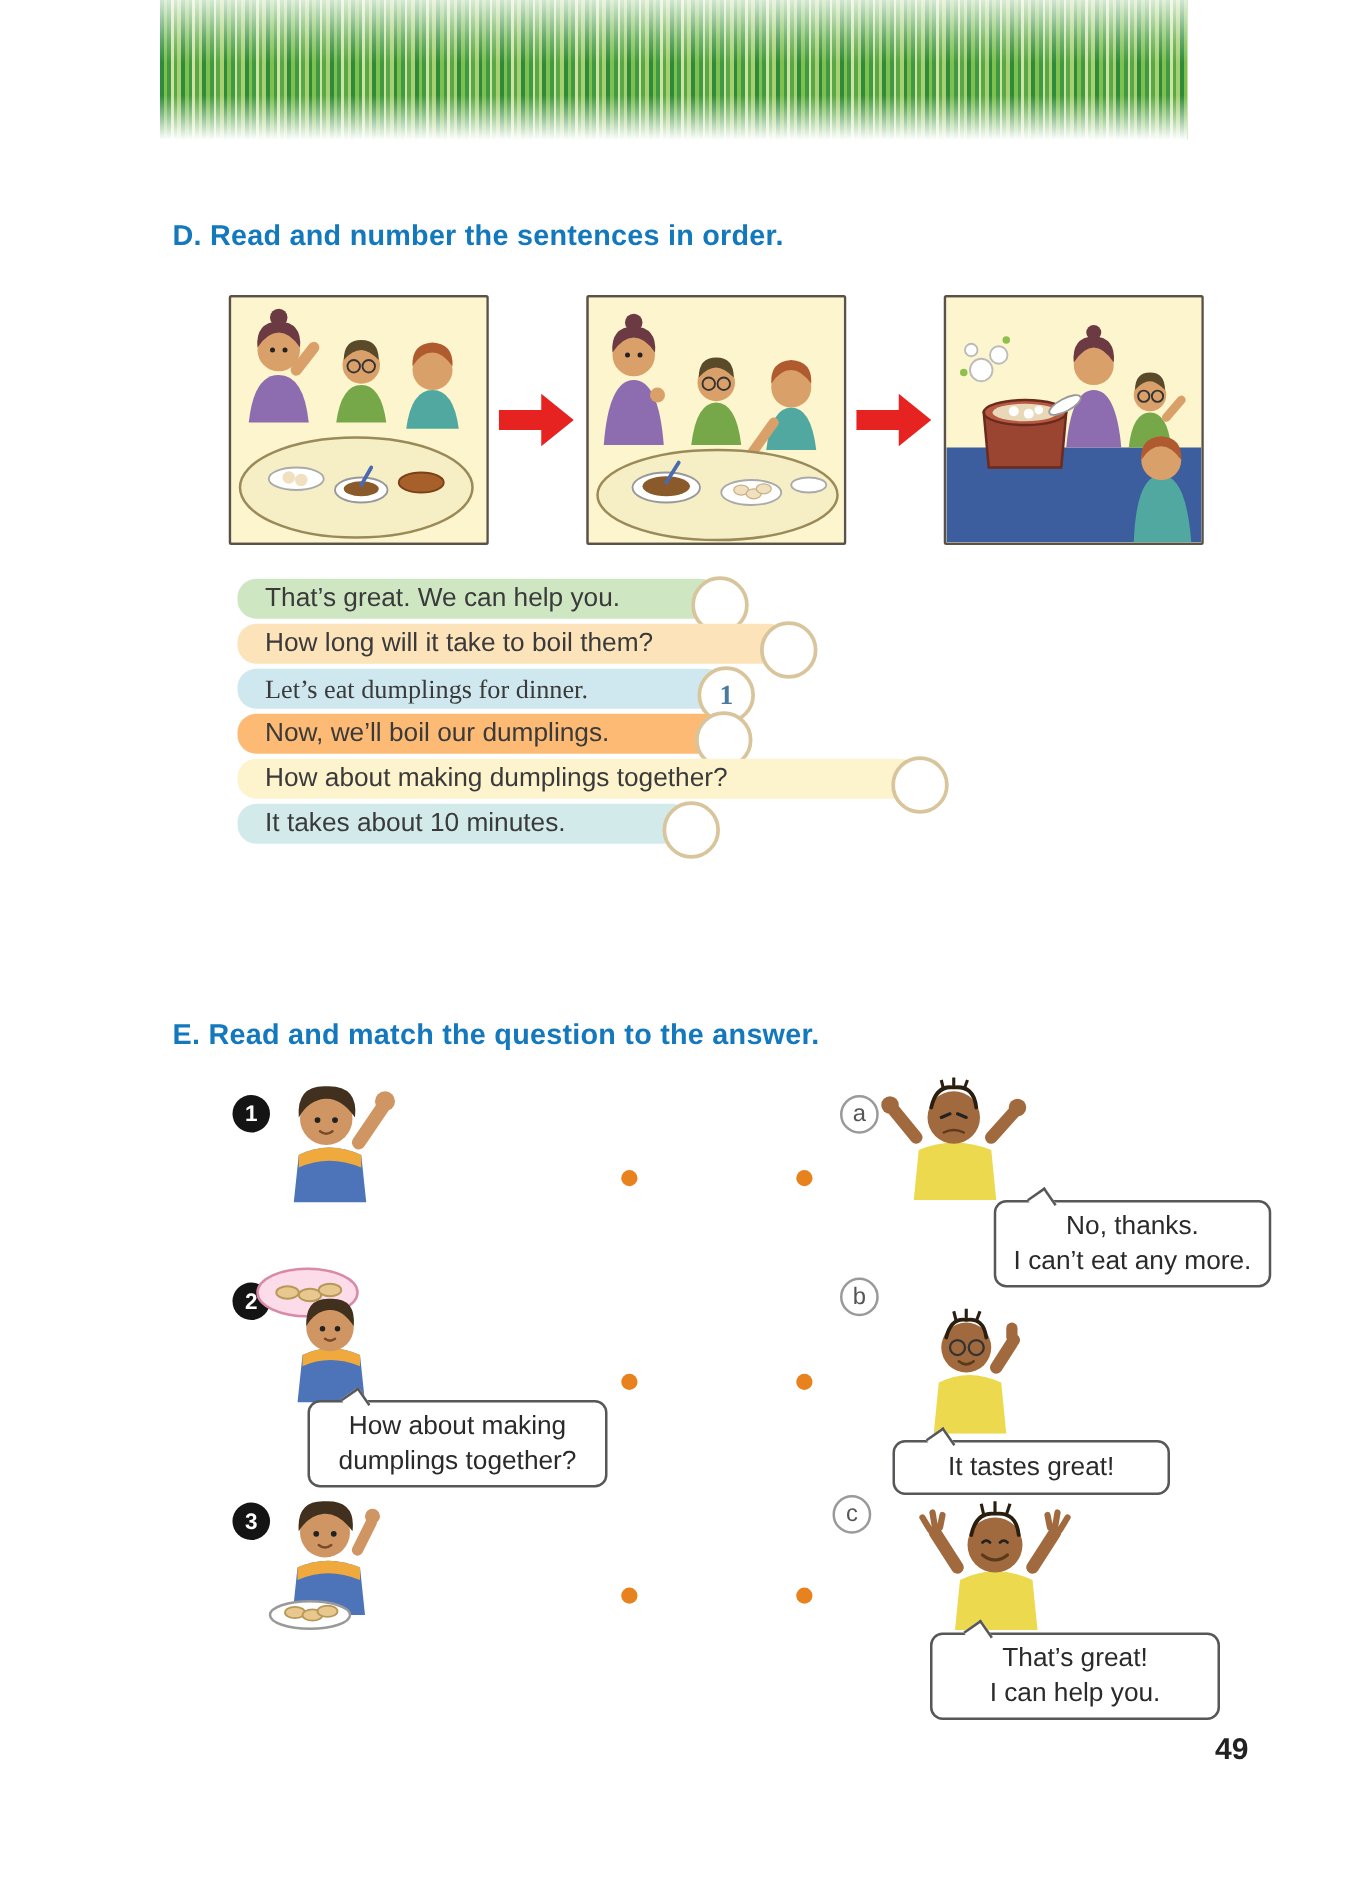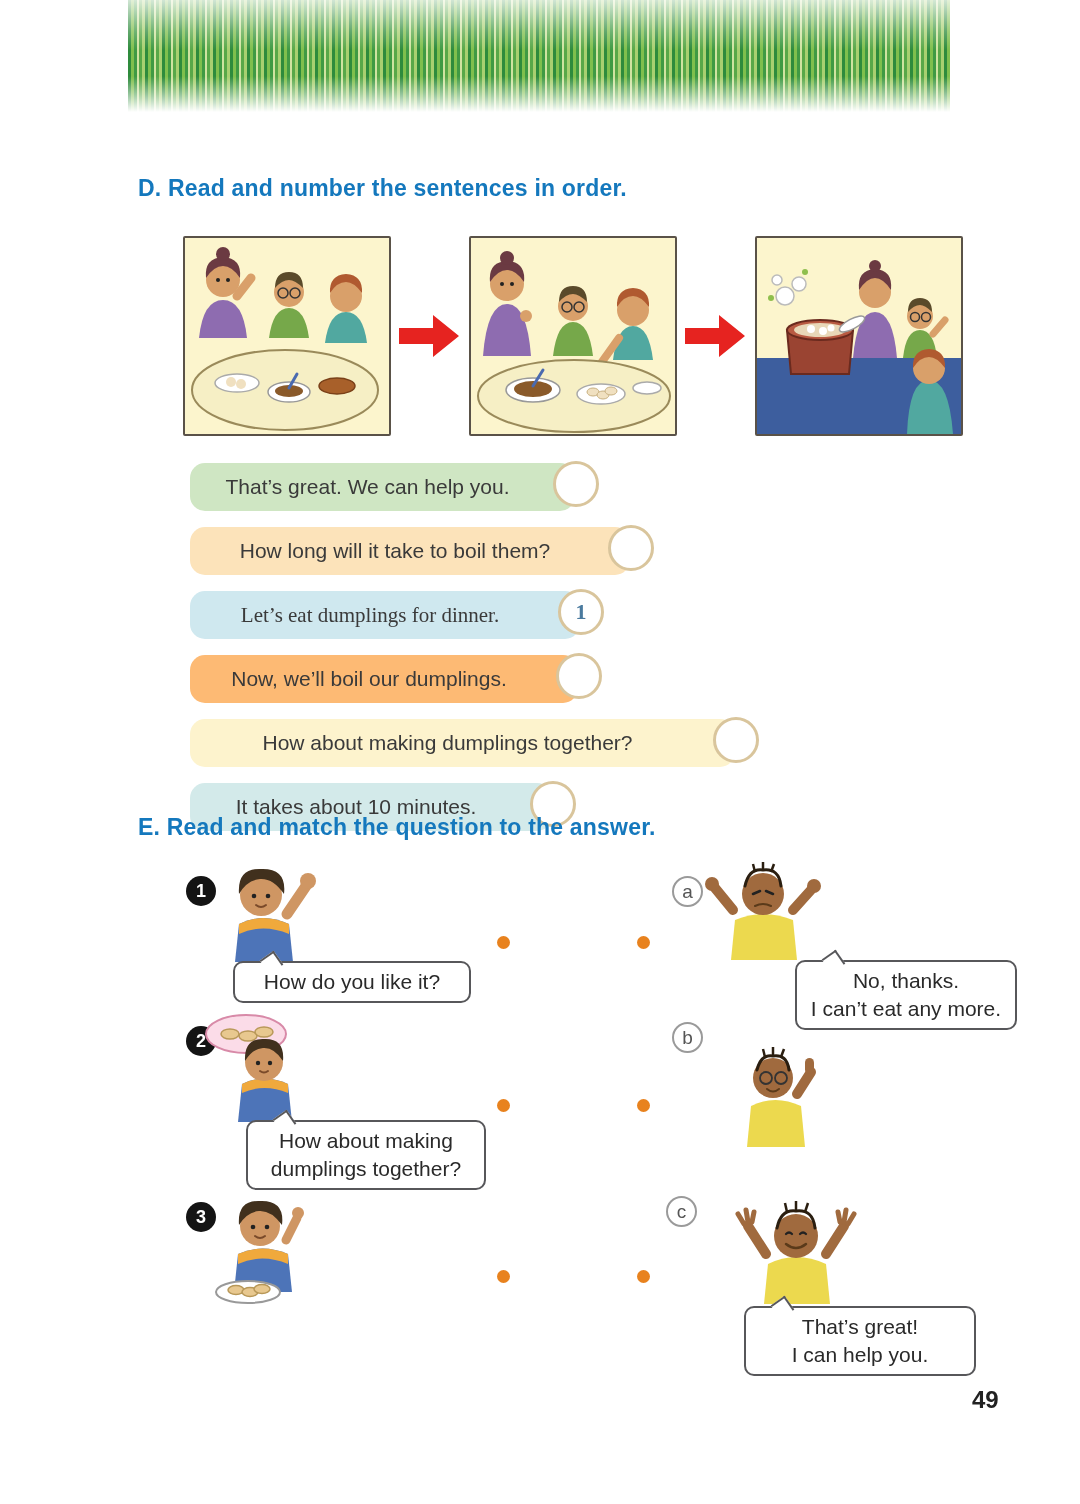--- a/index.html
+++ b/index.html
@@ -18,22 +18,22 @@
   #title-e { left:138px; top:814px; }
 
   
   .panels { position:absolute; left:183px; top:236px; display:flex; align-items:center; }
   .panel { width:208px; height:200px; background:#fcf5cd; border:2px solid #5a5248; border-radius:2px; overflow:hidden; flex:0 0 auto; }
   .panel svg { display:block; }
   .seq-arrow { width:62px; height:46px; margin:0 8px; flex:0 0 auto; }
 
   
   .strips { position:absolute; left:190px; top:463px; }
-  .strip { position:relative; height:48px; border-radius:15px; margin-bottom:16px; display:flex; align-items:center;
-           padding:0 52px 0 22px; font-size:21px; color:#3a3a3a;justify-content:center; }
+  .strip { position:relative; height:32px; border-radius:15px; margin-bottom:4px; display:flex; align-items:center;
+           padding:0 52px 0 22px; font-size:21px; color:#3a3a3a; }
   .w0{width:385px;} .w1{width:440px;} .w2{width:390px;font-family:Liberation Serif, serif;} .w3{width:388px;} .w4{width:545px;} .w5{width:362px;}
   .answer-circle { position:absolute; right:-24px; top:-2px; width:46px; height:46px; background:#fff;
     border:3px solid #d9c59c; border-radius:50%; display:flex; align-items:center; justify-content:center;
     font-size:22px; font-weight:bold; color:#4a7a9e; }
 
   
   .num-badge { position:absolute; width:30px; height:30px; border-radius:50%; background:#141414; color:#fff;
     display:flex; align-items:center; justify-content:center; font-size:18px; font-weight:bold; }
   .letter-badge { position:absolute; width:31px; height:31px; border-radius:50%; background:#fff; border:2px solid #9a9a9a;
     color:#555; display:flex; align-items:center; justify-content:center; font-size:19px; }
@@ -209,21 +209,20 @@
       <circle cx="103" cy="19" r="8" fill="#cf9663"></circle>
       <path d="M34 62 Q58 50 84 62 L88 100 L30 100 Z" fill="#4d74b8"></path>
       <path d="M34 62 Q58 50 84 62 L84 72 Q58 61 34 72 Z" fill="#f0a93c"></path>
       <circle cx="56" cy="33" r="21" fill="#cf9663"></circle>
       <path d="M34 32 Q32 6 56 7 Q82 6 79 32 Q68 16 55 17 Q42 18 34 32 Z" fill="#41301d"></path>
       <circle cx="49" cy="34" r="2.3" fill="#222"></circle>
         <circle cx="63" cy="34" r="2.3" fill="#222"></circle>
       <path d="M51 43 Q56 47 61 43" stroke="#7a4a2a" stroke-width="2" fill="none" stroke-linecap="round"></path>
     </svg>
   </div>
-  <div class="bubble" style="left:233px;top:961px;width:238px;height:42px;">How do you like it?</div>
 
   <div class="num-badge" style="left:186px;top:1026px;">2</div>
   <div class="figure" style="left:196px;top:1012px;">
     <svg width="150" height="110" viewBox="0 0 150 110">
       <ellipse cx="50" cy="22" rx="40" ry="19" fill="#fbdce8" stroke="#d88aa8" stroke-width="2"></ellipse>
       <ellipse cx="34" cy="22" rx="9" ry="5" fill="#e8c88f" stroke="#b89858" stroke-width="1.5"></ellipse>
       <ellipse cx="52" cy="24" rx="9" ry="5" fill="#e8c88f" stroke="#b89858" stroke-width="1.5"></ellipse>
       <ellipse cx="68" cy="20" rx="9" ry="5" fill="#e8c88f" stroke="#b89858" stroke-width="1.5"></ellipse>
       <circle cx="58" cy="45" r="4" fill="#fbdce8" stroke="#d88aa8" stroke-width="1.5"></circle>
       <circle cx="64" cy="53" r="2.5" fill="#fbdce8" stroke="#d88aa8" stroke-width="1.5"></circle>
@@ -294,20 +293,21 @@
       <circle cx="58" cy="46" r="20" fill="#a06a3e"></circle>
       <path d="M42 38 Q46 22 58 24 Q72 22 74 38" fill="none" stroke="#2a1e10" stroke-width="3" stroke-linecap="round"></path>
       <line x1="50" y1="25" x2="48" y2="17" stroke="#2a1e10" stroke-width="2.5"></line>
       <line x1="58" y1="23" x2="58" y2="15" stroke="#2a1e10" stroke-width="2.5"></line>
       <line x1="66" y1="25" x2="69" y2="17" stroke="#2a1e10" stroke-width="2.5"></line>
       <circle cx="51" cy="46" r="6" fill="none" stroke="#333" stroke-width="1.8"></circle>
       <circle cx="66" cy="46" r="6" fill="none" stroke="#333" stroke-width="1.8"></circle>
       <path d="M52 57 Q58 62 64 57" stroke="#5a3a1a" stroke-width="2" fill="none" stroke-linecap="round"></path>
     </svg>
   </div>
+  <div class="bubble" style="left:714px;top:1152px;width:222px;height:44px;">It tastes great!</div>
 
   <div class="letter-badge" style="left:666px;top:1196px;">c</div>
   <div class="figure" style="left:722px;top:1192px;">
     <svg width="150" height="112" viewBox="0 0 150 112">
       <line x1="44" y1="62" x2="26" y2="34" stroke="#a06a3e" stroke-width="10" stroke-linecap="round"></line>
       <path d="M22 32 L16 22 M26 30 L24 18 M30 30 L32 20" stroke="#a06a3e" stroke-width="5" stroke-linecap="round"></path>
       <line x1="104" y1="62" x2="122" y2="34" stroke="#a06a3e" stroke-width="10" stroke-linecap="round"></line>
       <path d="M126 32 L132 22 M122 30 L124 18 M118 30 L116 20" stroke="#a06a3e" stroke-width="5" stroke-linecap="round"></path>
       <path d="M46 72 Q74 58 104 72 L108 112 L42 112 Z" fill="#ecd94e"></path>
       <circle cx="74" cy="44" r="22" fill="#a06a3e"></circle>

